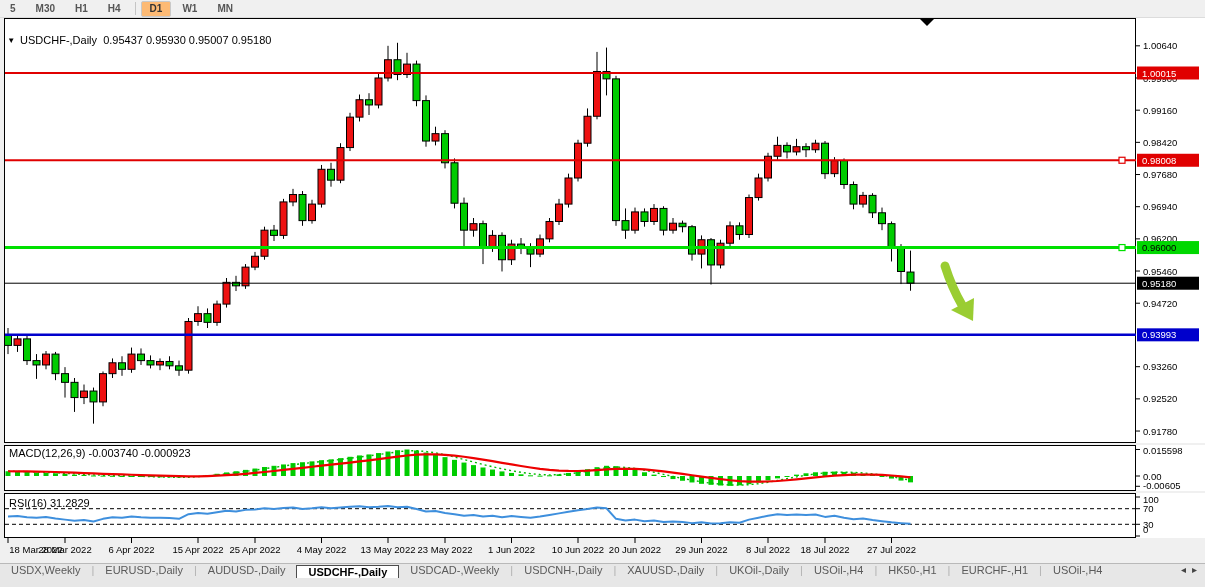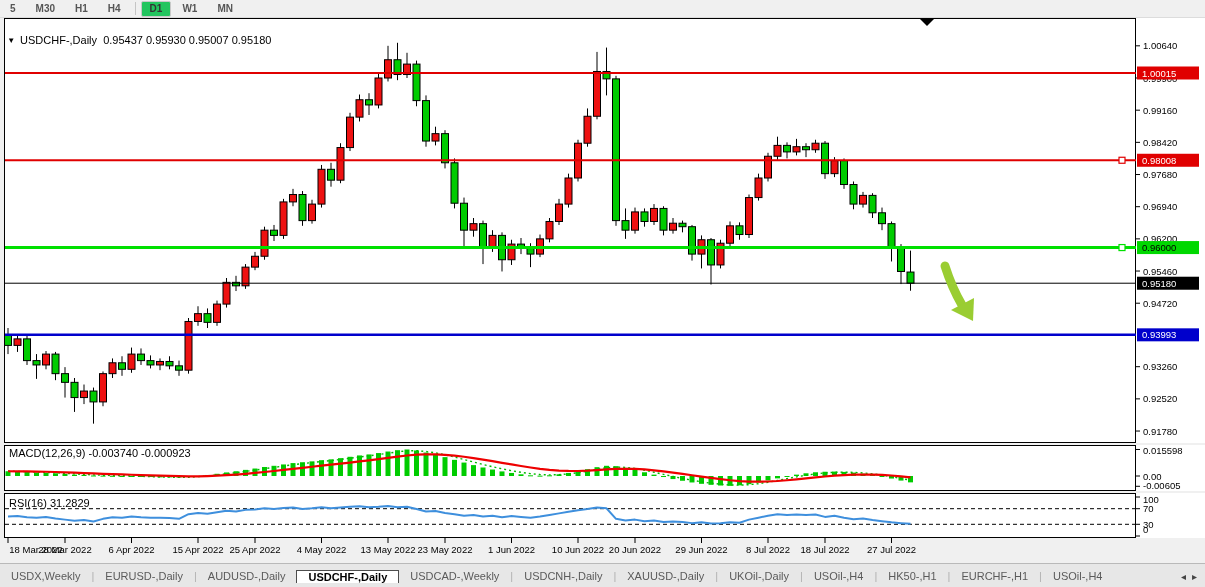--- a/index.html
+++ b/index.html
@@ -10,32 +10,32 @@
   }
   .toolbar{
     position:absolute;left:0;top:0;width:1205px;height:17px;
     background:#f0f0f0;border-bottom:1px solid #dcdcdc;
     display:flex;align-items:center;
   }
   .tf-btn{
     font-size:10px;font-weight:bold;color:#555;padding:1px 8px;margin:0 1px;
     cursor:default;border:1px solid transparent;border-radius:2px;line-height:12px;
   }
-  .tf-btn.active{background:#22c55e;border:1px solid #c9c9c9;color:#333;}
+  .tf-btn.active{background:#fdba74;border:1px solid #c9c9c9;color:#333;}
   .tf-divider{width:1px;height:13px;background:#c5c5c5;margin:0 4px;}
   .panel-title{position:absolute;font-size:11px;color:#000;white-space:pre;z-index:5;}
   #main-title{left:1px;top:22px;}
   #main-title .arr{font-size:8px;color:#000;margin-right:5px;vertical-align:1px;}
   #macd-title{left:9px;top:447px;}
   #rsi-title{left:9px;top:497px;}
   #chart-svg{position:absolute;left:0;top:0;z-index:1;}
   .tabbar{
     position:absolute;left:0;top:563px;width:1205px;height:24px;
     background:#e7e7e7;border-top:1px solid #b9b9b9;
-    display:flex;align-items:center;font-size:11px;color:#5a5a5a;
+    display:flex;align-items:flex-start;font-size:11px;color:#5a5a5a;
   }
   .tab{display:flex;align-items:center;padding:0 11px;white-space:nowrap;cursor:default;}
   .tab.active{
     background:#ffffff;border:1px solid #4d4d4d;border-bottom:none;
     color:#000;font-weight:bold;margin-top:1px;z-index:2;
   }
   .tab-sep{display:flex;align-items:center;color:#b0b0b0;cursor:default;}
   .tab-scroll{
     margin-left:auto;display:flex;align-items:center;gap:6px;
     padding:0 8px;color:#444;font-size:10px;

